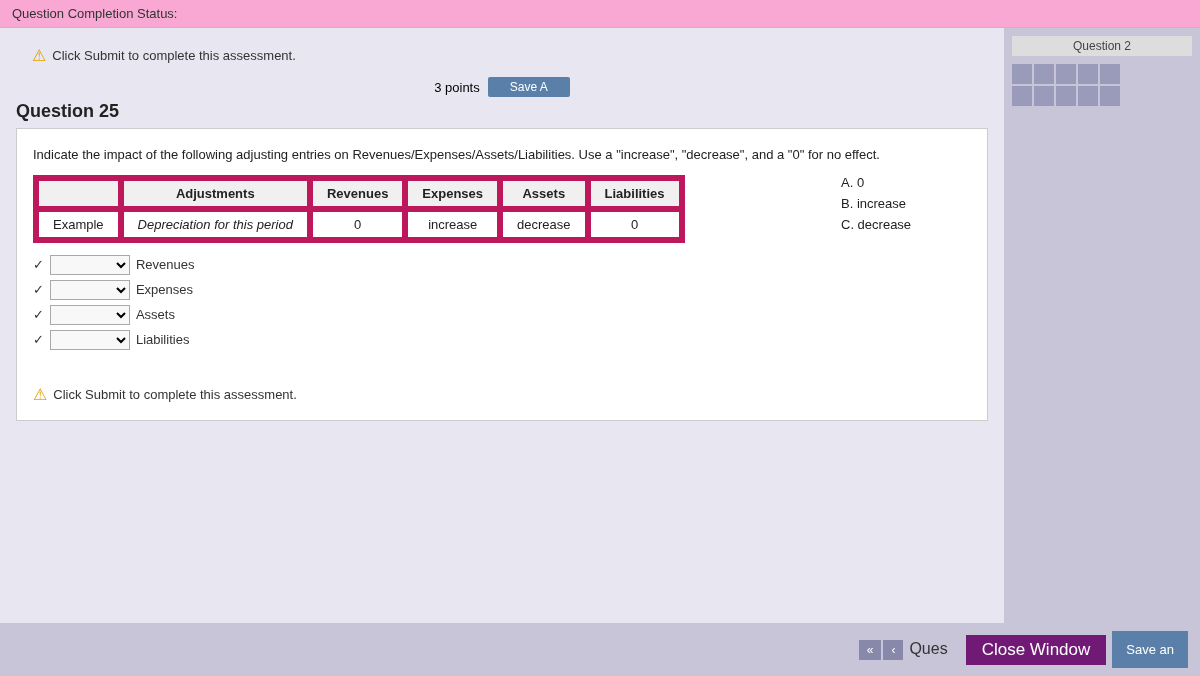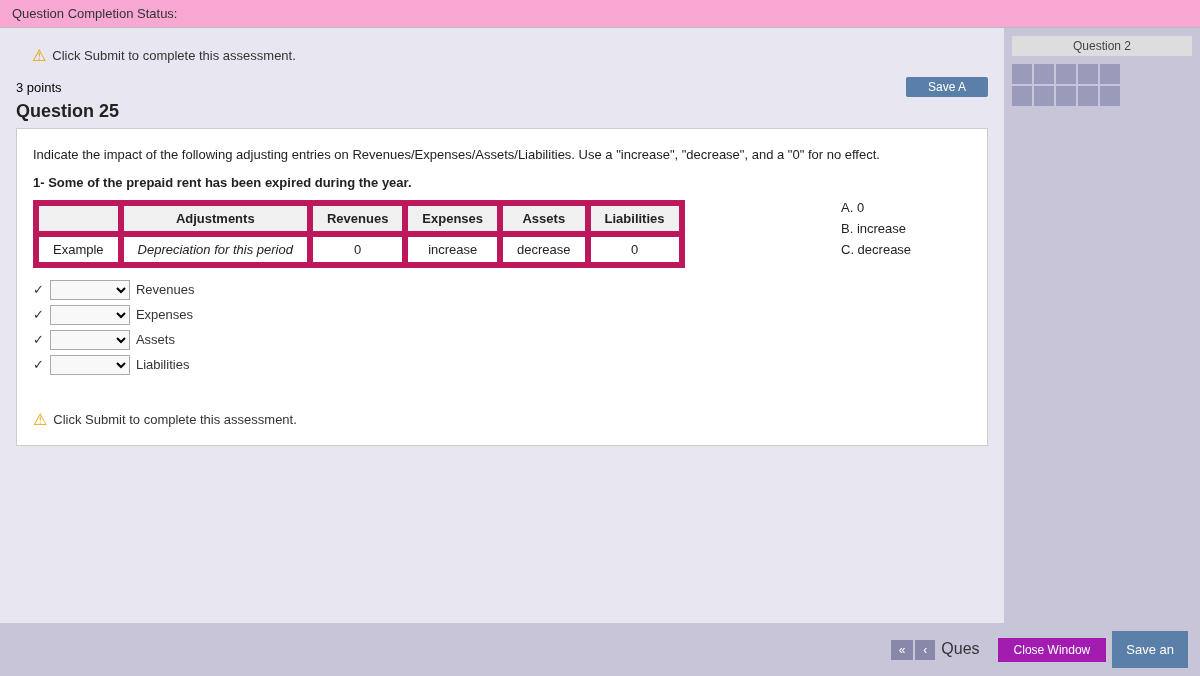--- a/index.html
+++ b/index.html
@@ -188,25 +188,25 @@
     .nav-btn {
       background: #8888aa;
       color: white;
       border: none;
       padding: 3px 8px;
       font-size: 12px;
       cursor: pointer;
     }
 
     .close-window-btn {
-      background: #a21caf;
+      background: #701a75;
       color: white;
       border: none;
       padding: 5px 16px;
-      font-size: 12px;
+      font-size: 17px;
       cursor: pointer;
     }
 
     .save-answers-btn {
       background: #5a7fa8;
       color: white;
       border: none;
       padding: 11px 14px;
       font-size: 13px;
       cursor: pointer;
@@ -239,21 +239,21 @@
       font-size: 9px;
       color: white;
       cursor: pointer;
     }
 
     .points-save-row {
       display: flex;
       align-items: center;
       gap: 8px;
       font-size: 13px;
-      justify-content: space-between;
+      justify-content: center;
       margin-bottom: 4px;
     }
   </style>
 </head>
 <body>
 
 <div class="top-bar">
   <span>Question Completion Status:</span>
 </div>
 
@@ -267,21 +267,20 @@
 
     <div class="points-save-row">
       <span>3 points</span>
       <button class="save-btn">Save A</button>
     </div>
 
     <div class="question-number">Question 25</div>
 
     <div class="question-body">
       <div class="question-instruction">Indicate the impact of the following adjusting entries on Revenues/Expenses/Assets/Liabilities. Use a "increase", "decrease", and a "0" for no effect.</div>
-      <div class="question-sub">1- Some of the prepaid rent has been expired during the year.</div>
 
       <div class="question-content-flex">
         <div class="left-col">
           <table class="adjustments-table">
             <thead>
               <tr>
                 <th></th>
                 <th>Adjustments</th>
                 <th>Revenues</th>
                 <th>Expenses</th>

